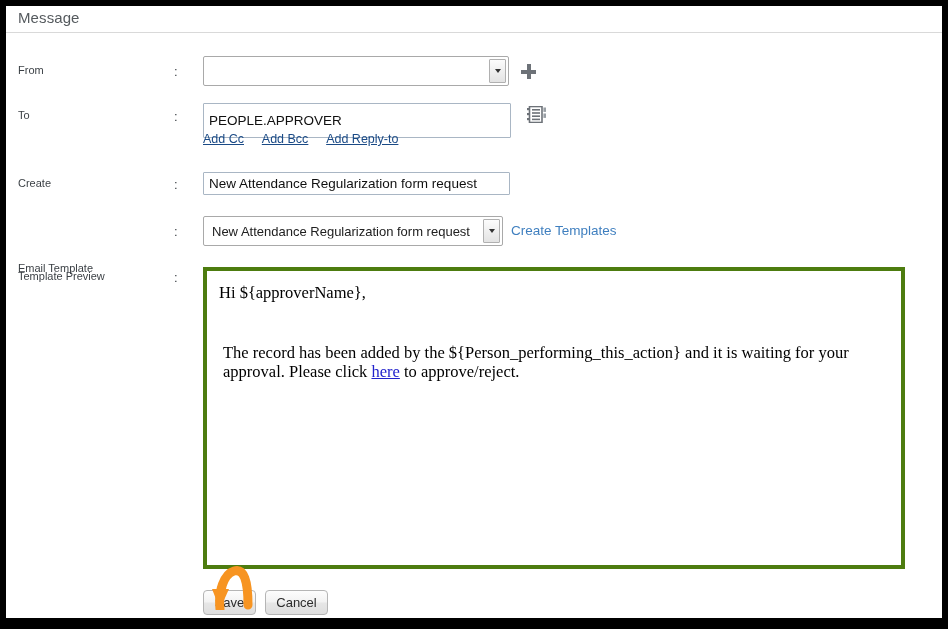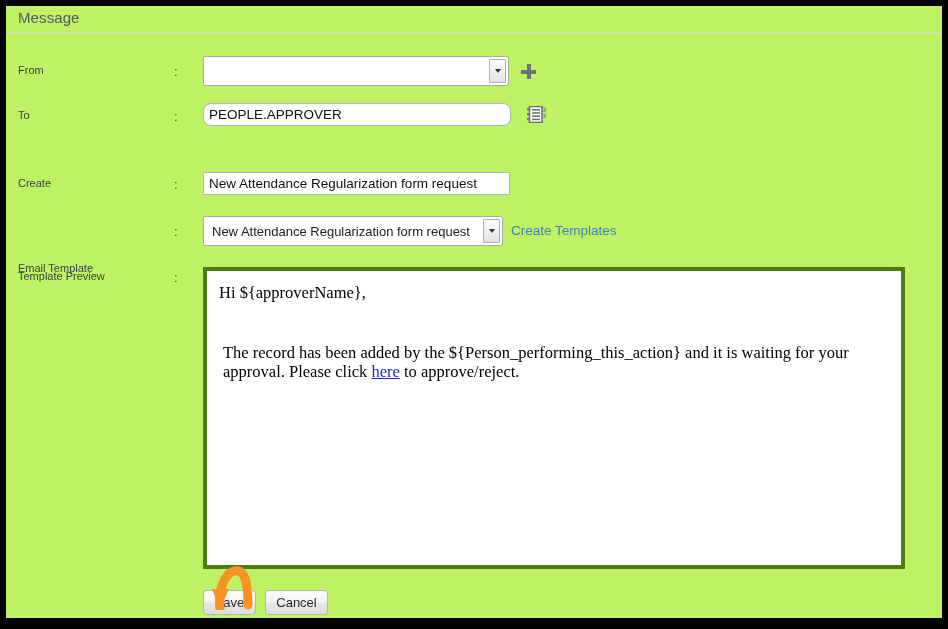--- a/index.html
+++ b/index.html
@@ -23,21 +23,21 @@
     box-sizing: border-box;
   }
 
   
   #page {
     position: absolute;
     left: 6px;
     top: 6px;
     width: 936px;
     height: 612px;
-    background: #bef264;
+    background: #ffffff;
     overflow: hidden;
   }
 
   
   .section-header {
     position: absolute;
     left: 0px;
     top: 0px;
     width: 936px;
     height: 27px;
@@ -142,21 +142,21 @@
     box-sizing: border-box;
     background: #ffffff;
     border: 1px solid #a9b6c4;
     border-radius: 1px;
     font-family: "Liberation Sans", sans-serif;
     font-size: 13.5px;
     color: #101010;
     padding: 0 5px;
     outline: none;
   }
-  #to-input      { left: 197px; top: 0px; width: 308px; height: 23px; border-radius: 8px; }
+  #to-input      { left: 197px; top: 0px; width: 308px; height: 35px; }
   #subject-input { left: 197px; top: 0px; width: 307px; height: 23px; }
 
   
   .sublinks {
     position: absolute;
     left: 197px;
     top: 29px;
     font-size: 12.5px;
   }
   .sublinks a {
@@ -305,20 +305,25 @@
           <rect x="5" y="6.2" width="8" height="1.6" fill="#6d7278"></rect>
           <rect x="5" y="9.4" width="8" height="1.6" fill="#6d7278"></rect>
           <rect x="5" y="12.6" width="8" height="1.6" fill="#6d7278"></rect>
           <rect x="0" y="2" width="2.8" height="2.2" fill="#6d7278"></rect>
           <rect x="0" y="7" width="2.8" height="2.2" fill="#6d7278"></rect>
           <rect x="0" y="12" width="2.8" height="2.2" fill="#6d7278"></rect>
           <rect x="16.4" y="1.5" width="2.6" height="4.4" fill="#9aa0a6"></rect>
           <rect x="16.4" y="7.5" width="2.6" height="4.4" fill="#9aa0a6"></rect>
         </svg>
       </div>
+      <div class="sublinks">
+        <a>Add Cc</a>
+        <a>Add Bcc</a>
+        <a>Add Reply-to</a>
+      </div>
     </div>
 
     <div class="row" id="row-subject">
       <span class="row-label">Create</span>
       <span class="row-colon">:</span>
       <input class="text-input" id="subject-input" type="text" value="New Attendance Regularization form request" style="">
     </div>
 
     <div class="row" id="row-template">
       <span class="row-label">Email Template</span>

